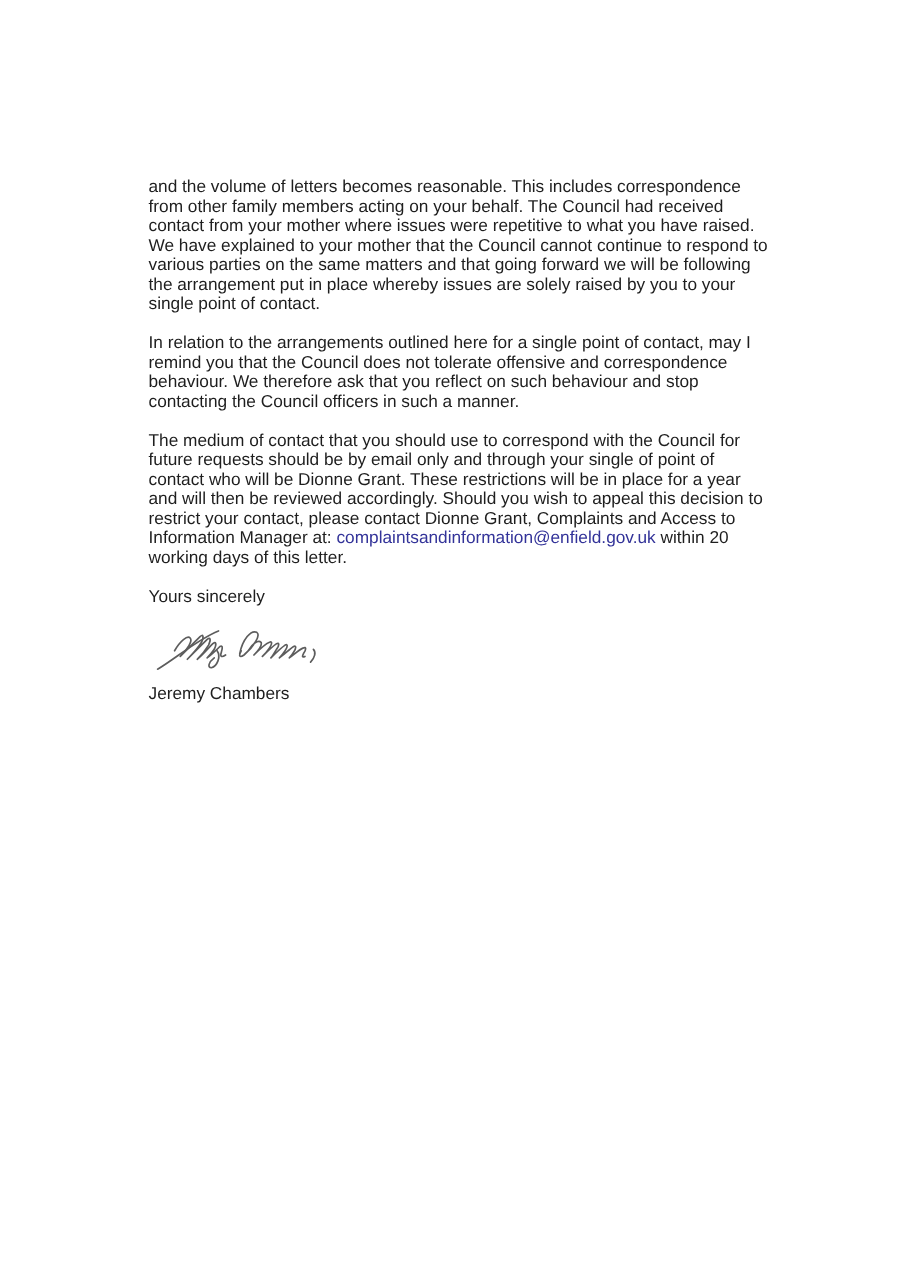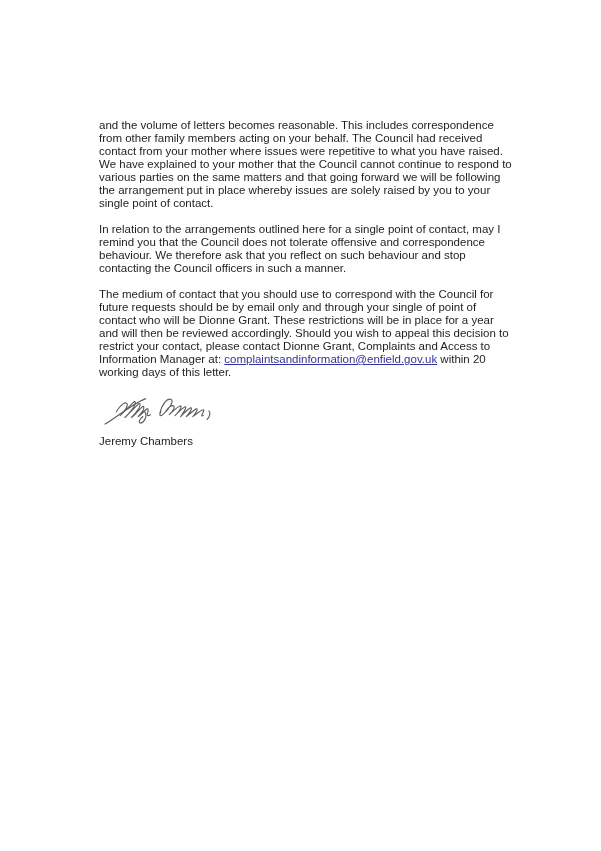--- a/index.html
+++ b/index.html
@@ -22,21 +22,20 @@
     top: 119px;
     width: 413px;
     font-size: 11.5px;
     line-height: 13px;
   }
   .content p {
     margin: 0 0 13px 0;
   }
   a.email {
     color: var(--link, #333399);
-    text-decoration: underline;
     cursor: pointer;
   }
   .closing {
     margin-bottom: 0 !important;
   }
   .signature {
     margin: 9px 0 9px 0;
     width: 150px;
     height: 34px;
   }
@@ -52,20 +51,21 @@
 
 <div class="page">
   <div class="content">
 
     <p>and the volume of letters becomes reasonable. This includes correspondence from other family members acting on your behalf. The Council had received contact from your mother where issues were repetitive to what you have raised. We have explained to your mother that the Council cannot continue to respond to various parties on the same matters and that going forward we will be following the arrangement put in place whereby issues are solely raised by you to your single point of contact.</p>
 
     <p>In relation to the arrangements outlined here for a single point of contact, may I remind you that the Council does not tolerate offensive and correspondence behaviour. We therefore ask that you reflect on such behaviour and stop contacting the Council officers in such a manner.</p>
 
     <p><span>The medium of contact that you should use to correspond with the Council for future requests should be by email only and through your single of point of contact who will be Dionne Grant. These restrictions will be in place for a year and will then be reviewed accordingly. Should you wish to appeal this decision to restrict your contact, please contact Dionne Grant, Complaints and Access to Information Manager at: </span><a class="email">complaintsandinformation@enfield.gov.uk</a><span> within 20 working days of this letter.</span></p>
 
+    <p class="closing">Yours sincerely</p>
 
     <div class="signature">
       <svg width="150" height="34" viewBox="0 0 150 36" fill="none" stroke="#5d5d5d" stroke-width="1.2" stroke-linecap="round" stroke-linejoin="round">
         <path d="M2,34 C14,27 30,13 45,7"></path>
         <path d="M14,21 C18,14 23,10 25,12 C27,14 23,20 18,25 C23,20 29,14 32,11 C34,9 35,11 33,15 C30,20 26,24 23,27 C28,22 34,16 37,13 C39,11 40,13 38,17 C35,22 32,25 30,27 C34,24 38,19 41,16 C43,14 44,16 42,20 C40,23 38,25 37,26 C40,24 44,20 46,18 C48,17 48,19 47,22 C46,25 47,26 50,24"></path>
         <path d="M44,21 C47,25 44,32 40,33 C37,33 38,29 42,26"></path>
         <path d="M60,23 C62,13 68,6 72,8 C75,10 70,18 63,24 C60,26 59,25 61,21 M66,21 C69,16 73,13 75,15 C76,17 73,21 70,24 C74,20 78,16 81,15 C83,14 83,16 81,19 C79,22 77,24 76,25 C79,22 83,18 86,16 C88,15 88,17 86,20 C84,23 83,25 82,26 C85,23 89,19 92,17 C94,16 94,18 92,21 C90,24 89,25 88,26 C91,24 95,20 98,18 C100,17 100,19 98,22 C97,24 96,25 95,26 C98,24 102,20 105,19 C107,18 107,20 105,23 C104,25 104,26 106,25"></path>
         <path d="M112,20 C114,22 113,26 110,29"></path>
       </svg>
     </div>

